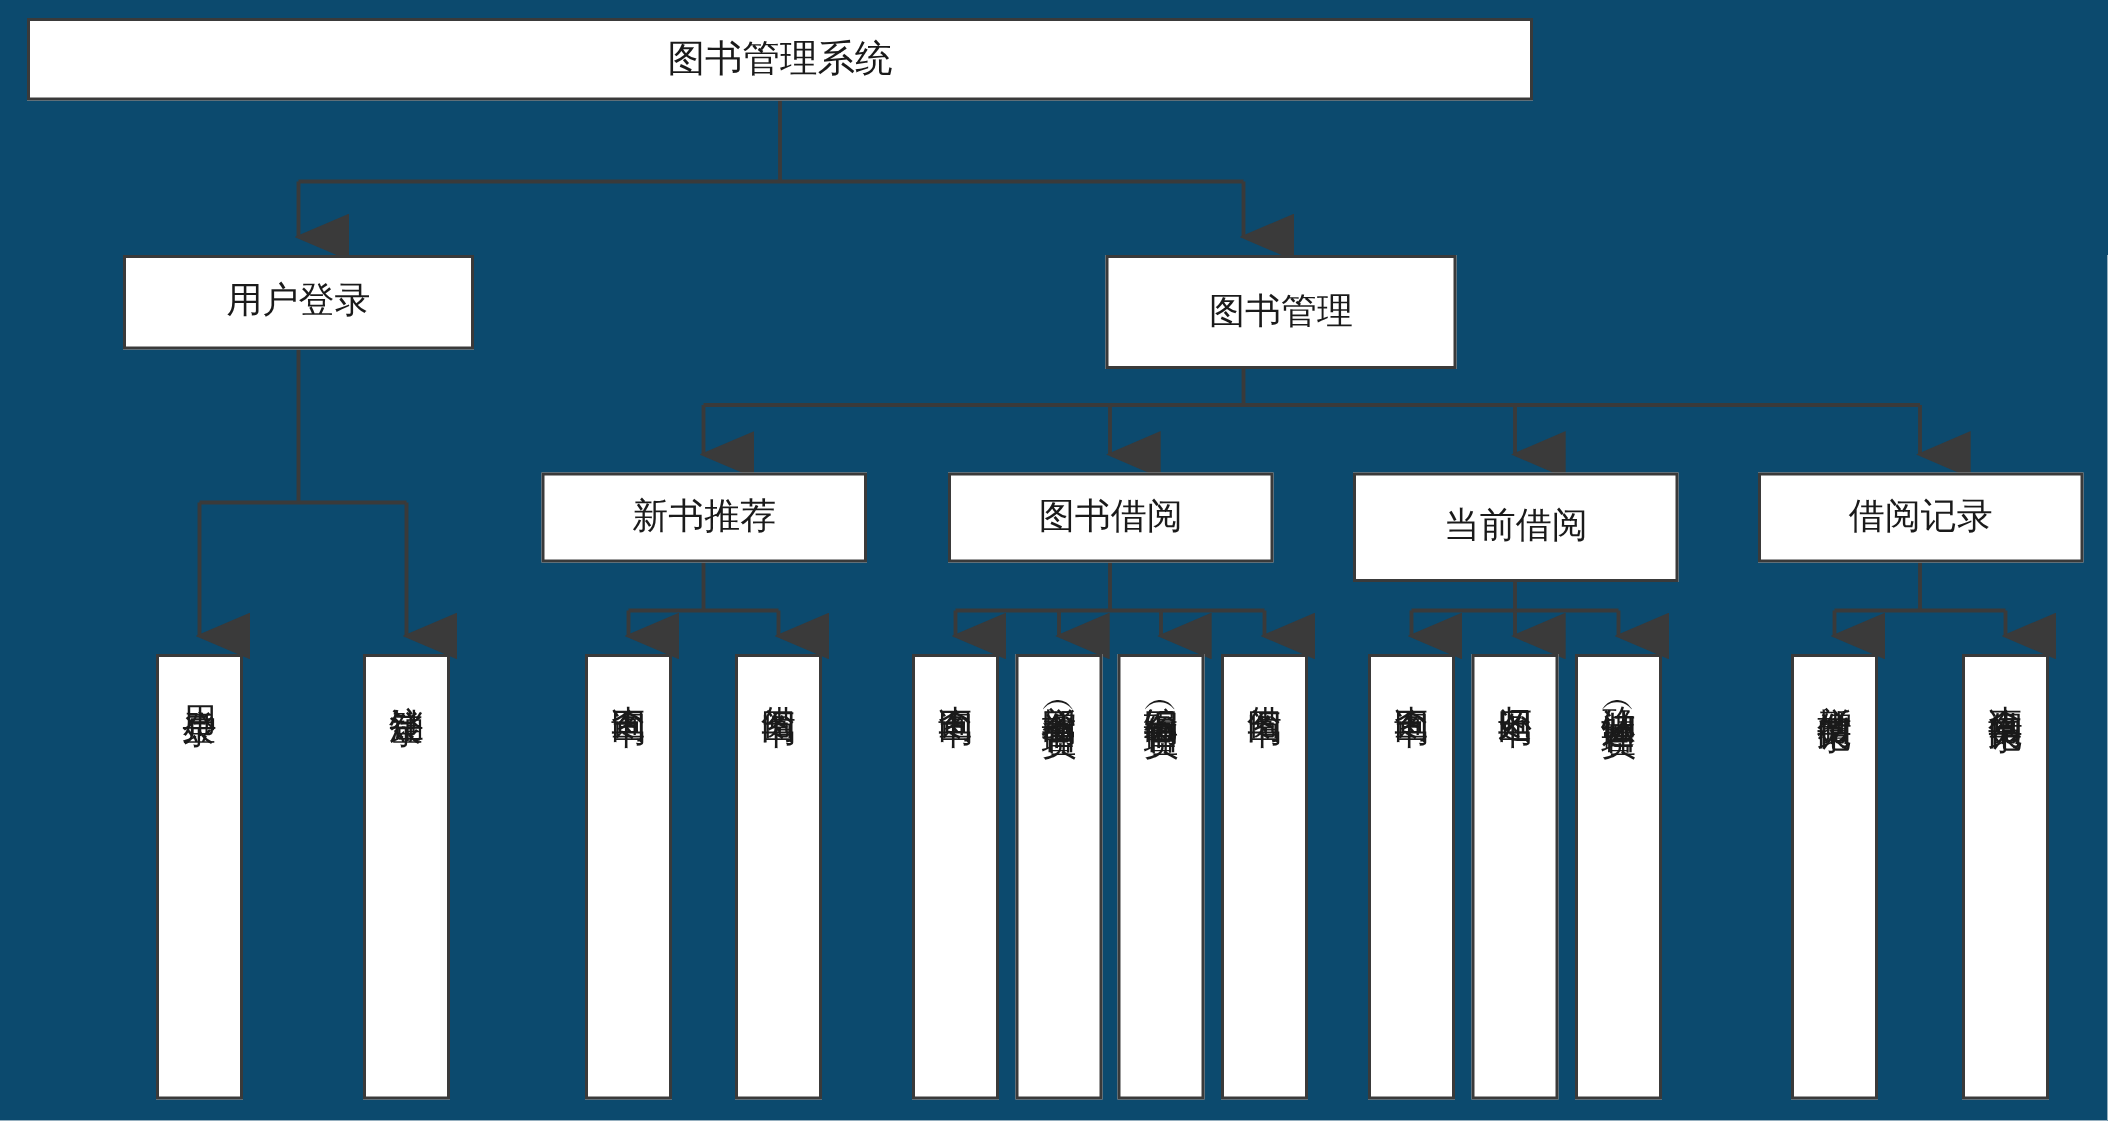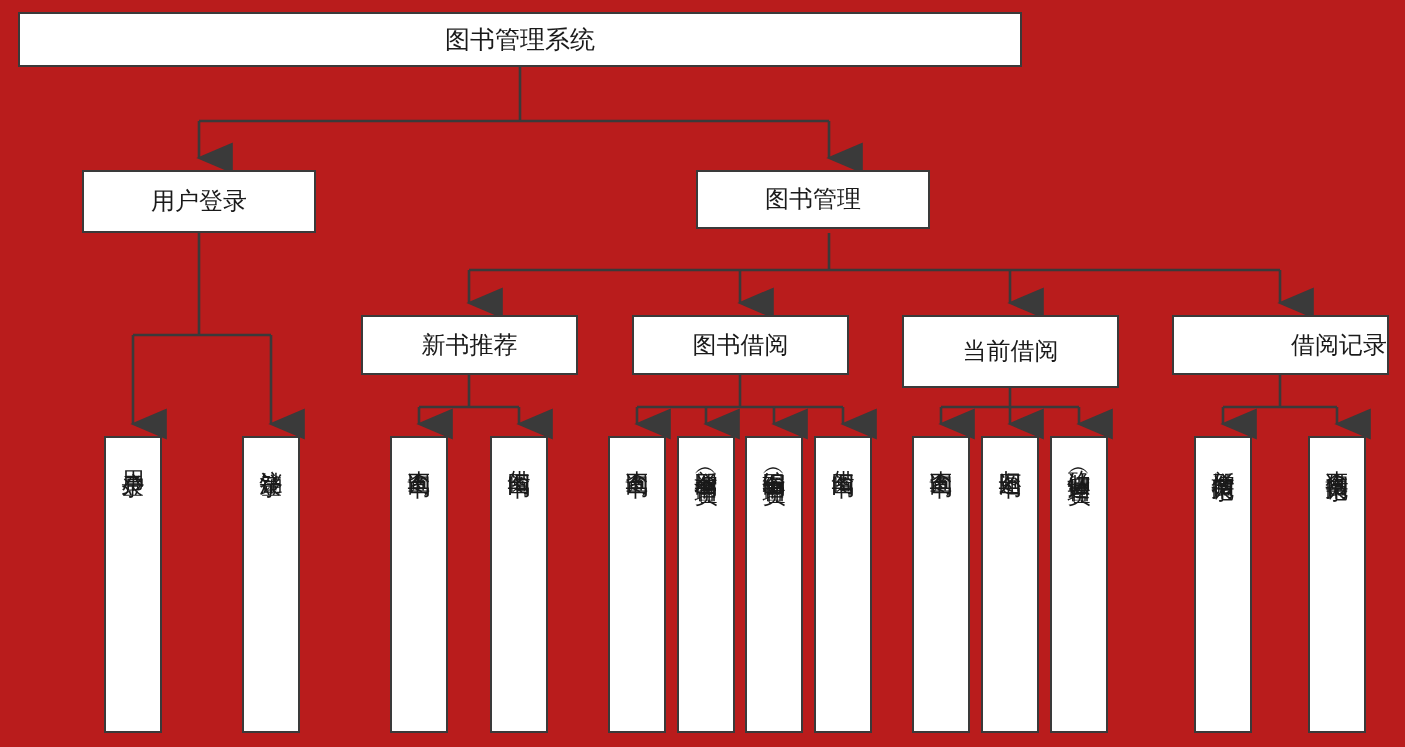--- a/index.html
+++ b/index.html
@@ -7,21 +7,21 @@
     padding: 0;
     background: #ffffff;
   }
   body {
     font-family: "Liberation Sans", "DejaVu Sans", sans-serif;
   }
   #canvas {
     position: relative;
     width: 1405px;
     height: 747px;
-    background: #b91c1c;
+    background: #0c4a6e;
     overflow: hidden;
   }
   #connectors {
     position: absolute;
     left: 0;
     top: 0;
     width: 1405px;
     height: 747px;
     pointer-events: none;
   }
@@ -123,34 +123,34 @@
     </g>
   </svg>
 
   <div class="node node-root" style="left:18px; top:12px; width:1004px; height:55px;">
     <span class="label">图书管理系统</span>
   </div>
 
   <div class="node node-l2" style="left:82px; top:170px; width:234px; height:63px;">
     <span class="label">用户登录</span>
   </div>
-  <div class="node node-l2" style="left:696px; top:170px; width:234px; height:59px;">
+  <div class="node node-l2" style="left:737px; top:170px; width:234px; height:76px;">
     <span class="label">图书管理</span>
   </div>
 
   <div class="node node-l3" style="left:632px; top:315px; width:217px; height:60px;">
     <span class="label">图书借阅</span>
   </div>
   <div class="node node-l3" style="left:361px; top:315px; width:217px; height:60px;">
     <span class="label">新书推荐</span>
   </div>
   <div class="node node-l3" style="left:902px; top:315px; width:217px; height:73px;">
     <span class="label">当前借阅</span>
   </div>
-  <div class="node node-l3" style="left:1172px; top:315px; width:217px; height:60px;justify-content:flex-end;">
+  <div class="node node-l3" style="left:1172px; top:315px; width:217px; height:60px;">
     <span class="label">借阅记录</span>
   </div>
 
   <div class="node node-leaf" style="left:104px; top:436px; width:58px; height:297px;">
     <span class="label">用户登录</span>
   </div>
   <div class="node node-leaf" style="left:242px; top:436px; width:58px; height:297px;">
     <span class="label">注销登录</span>
   </div>
 

